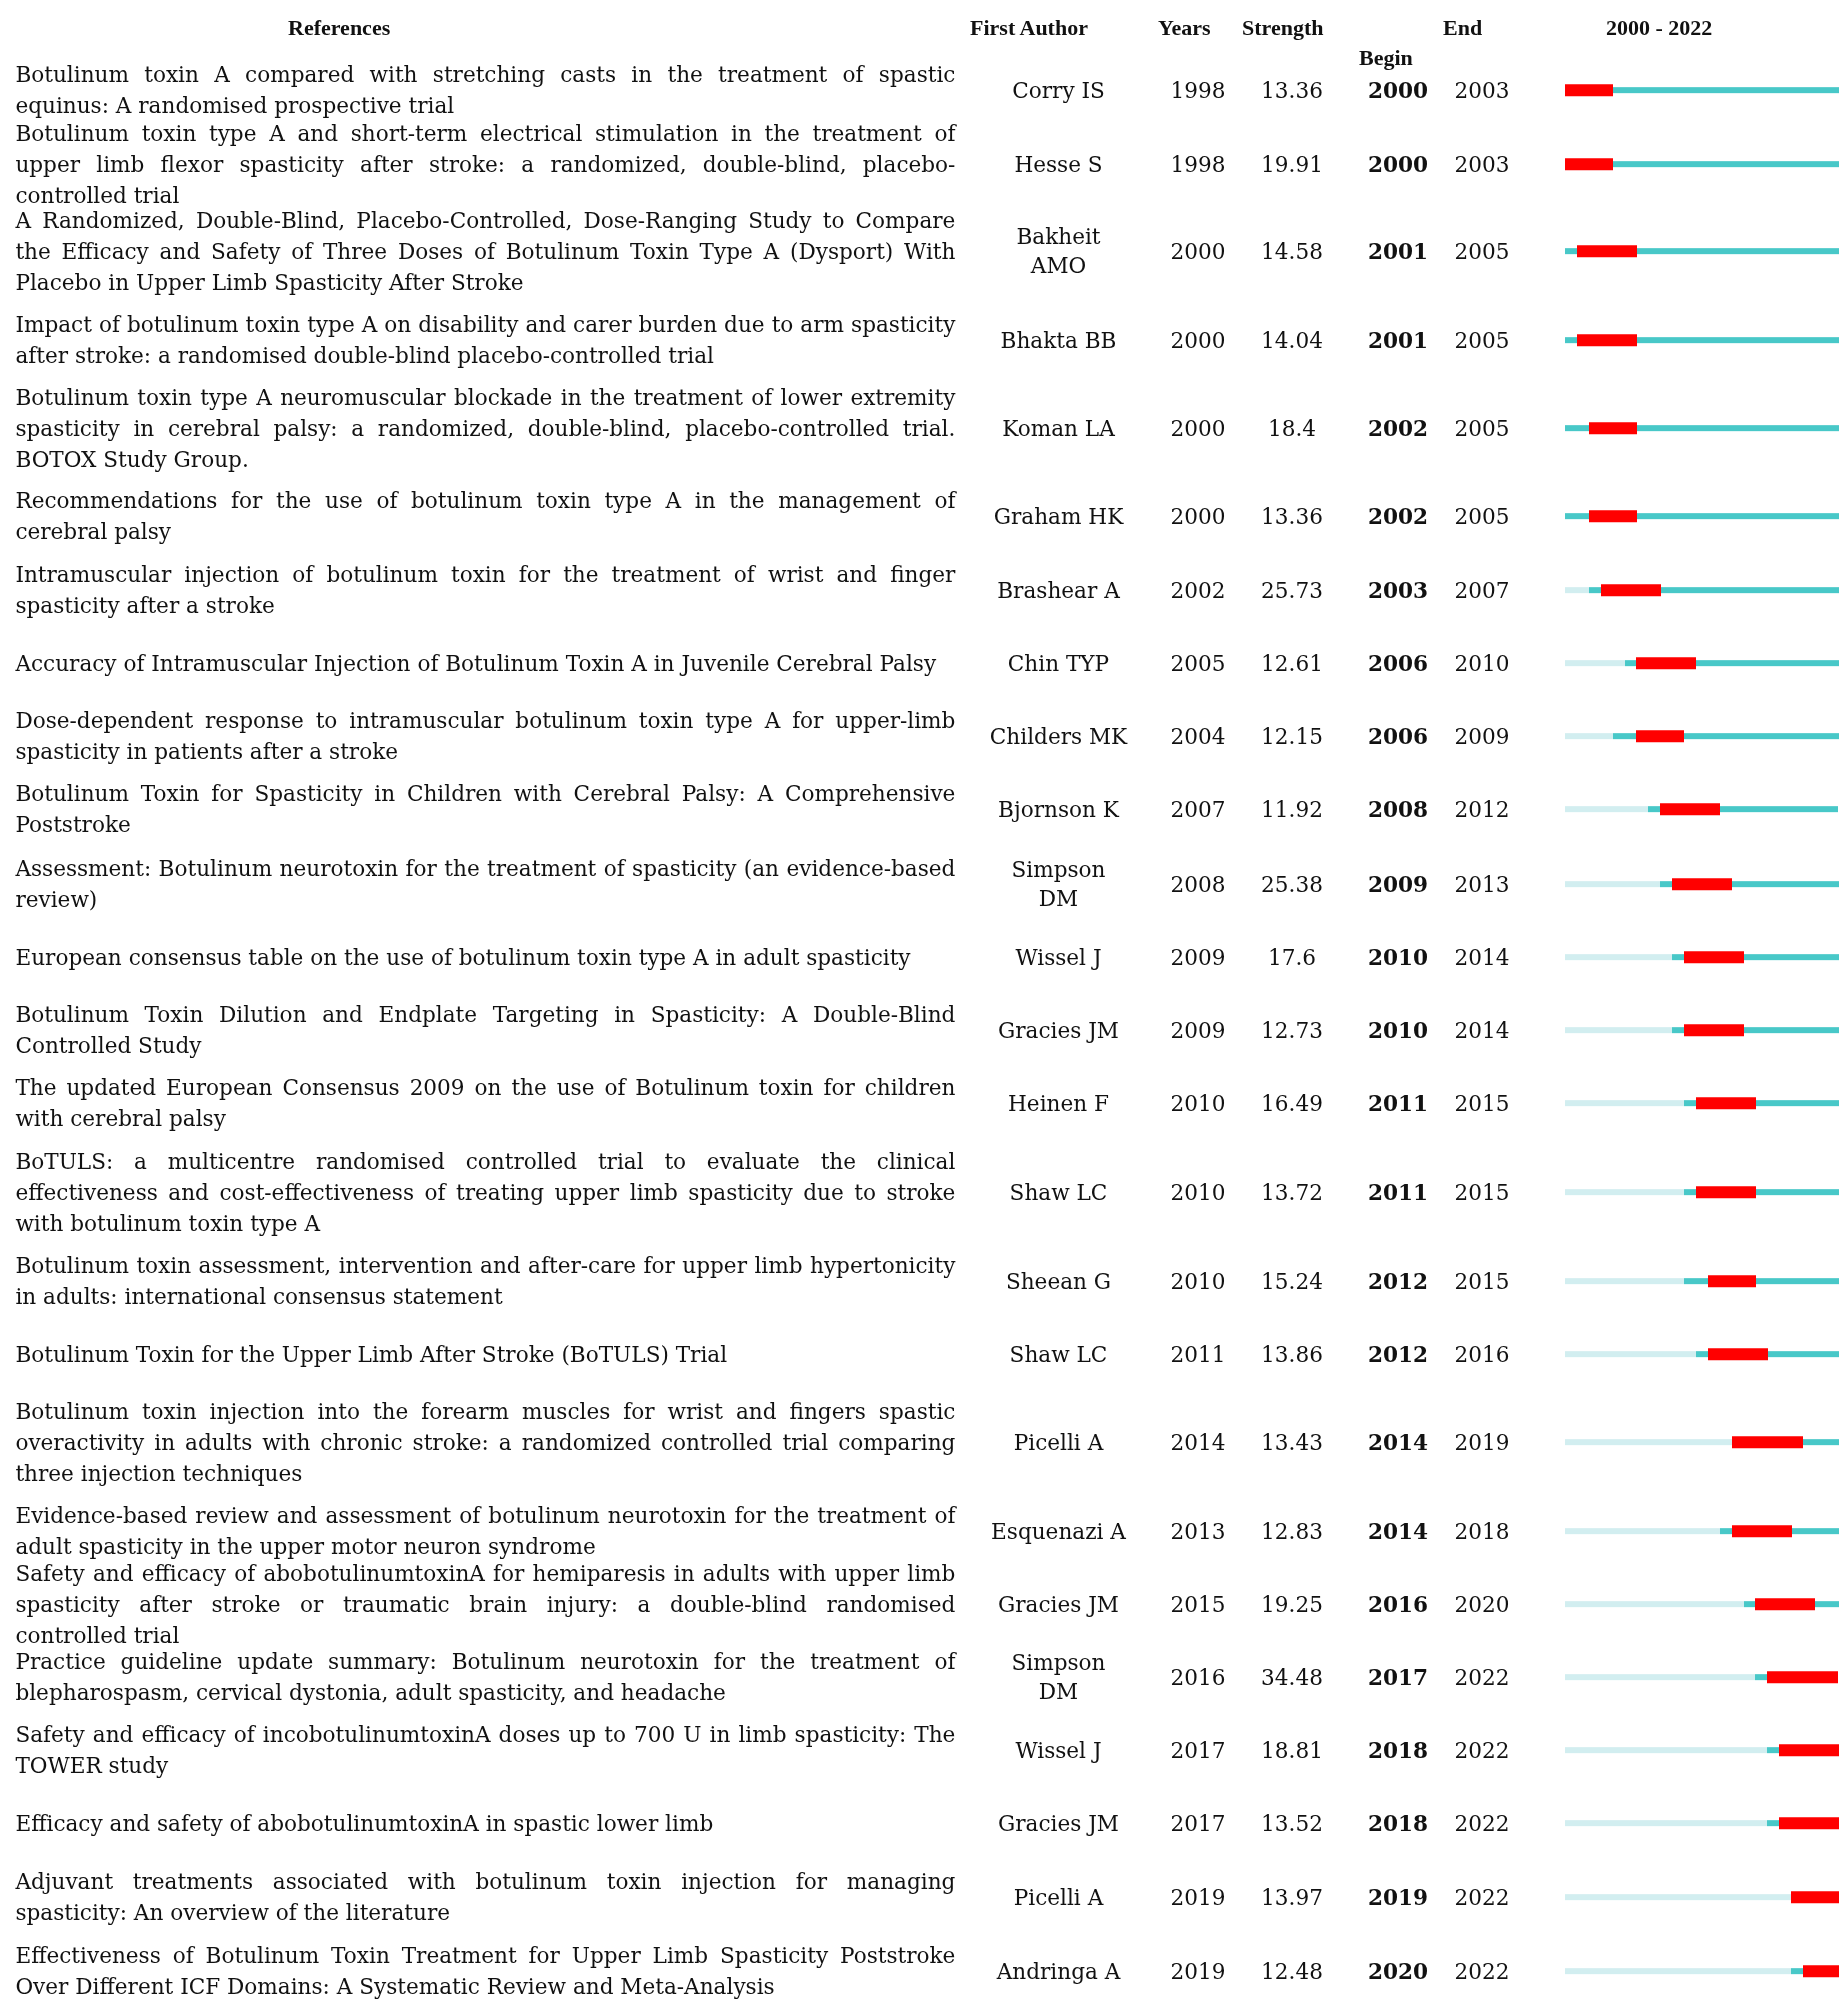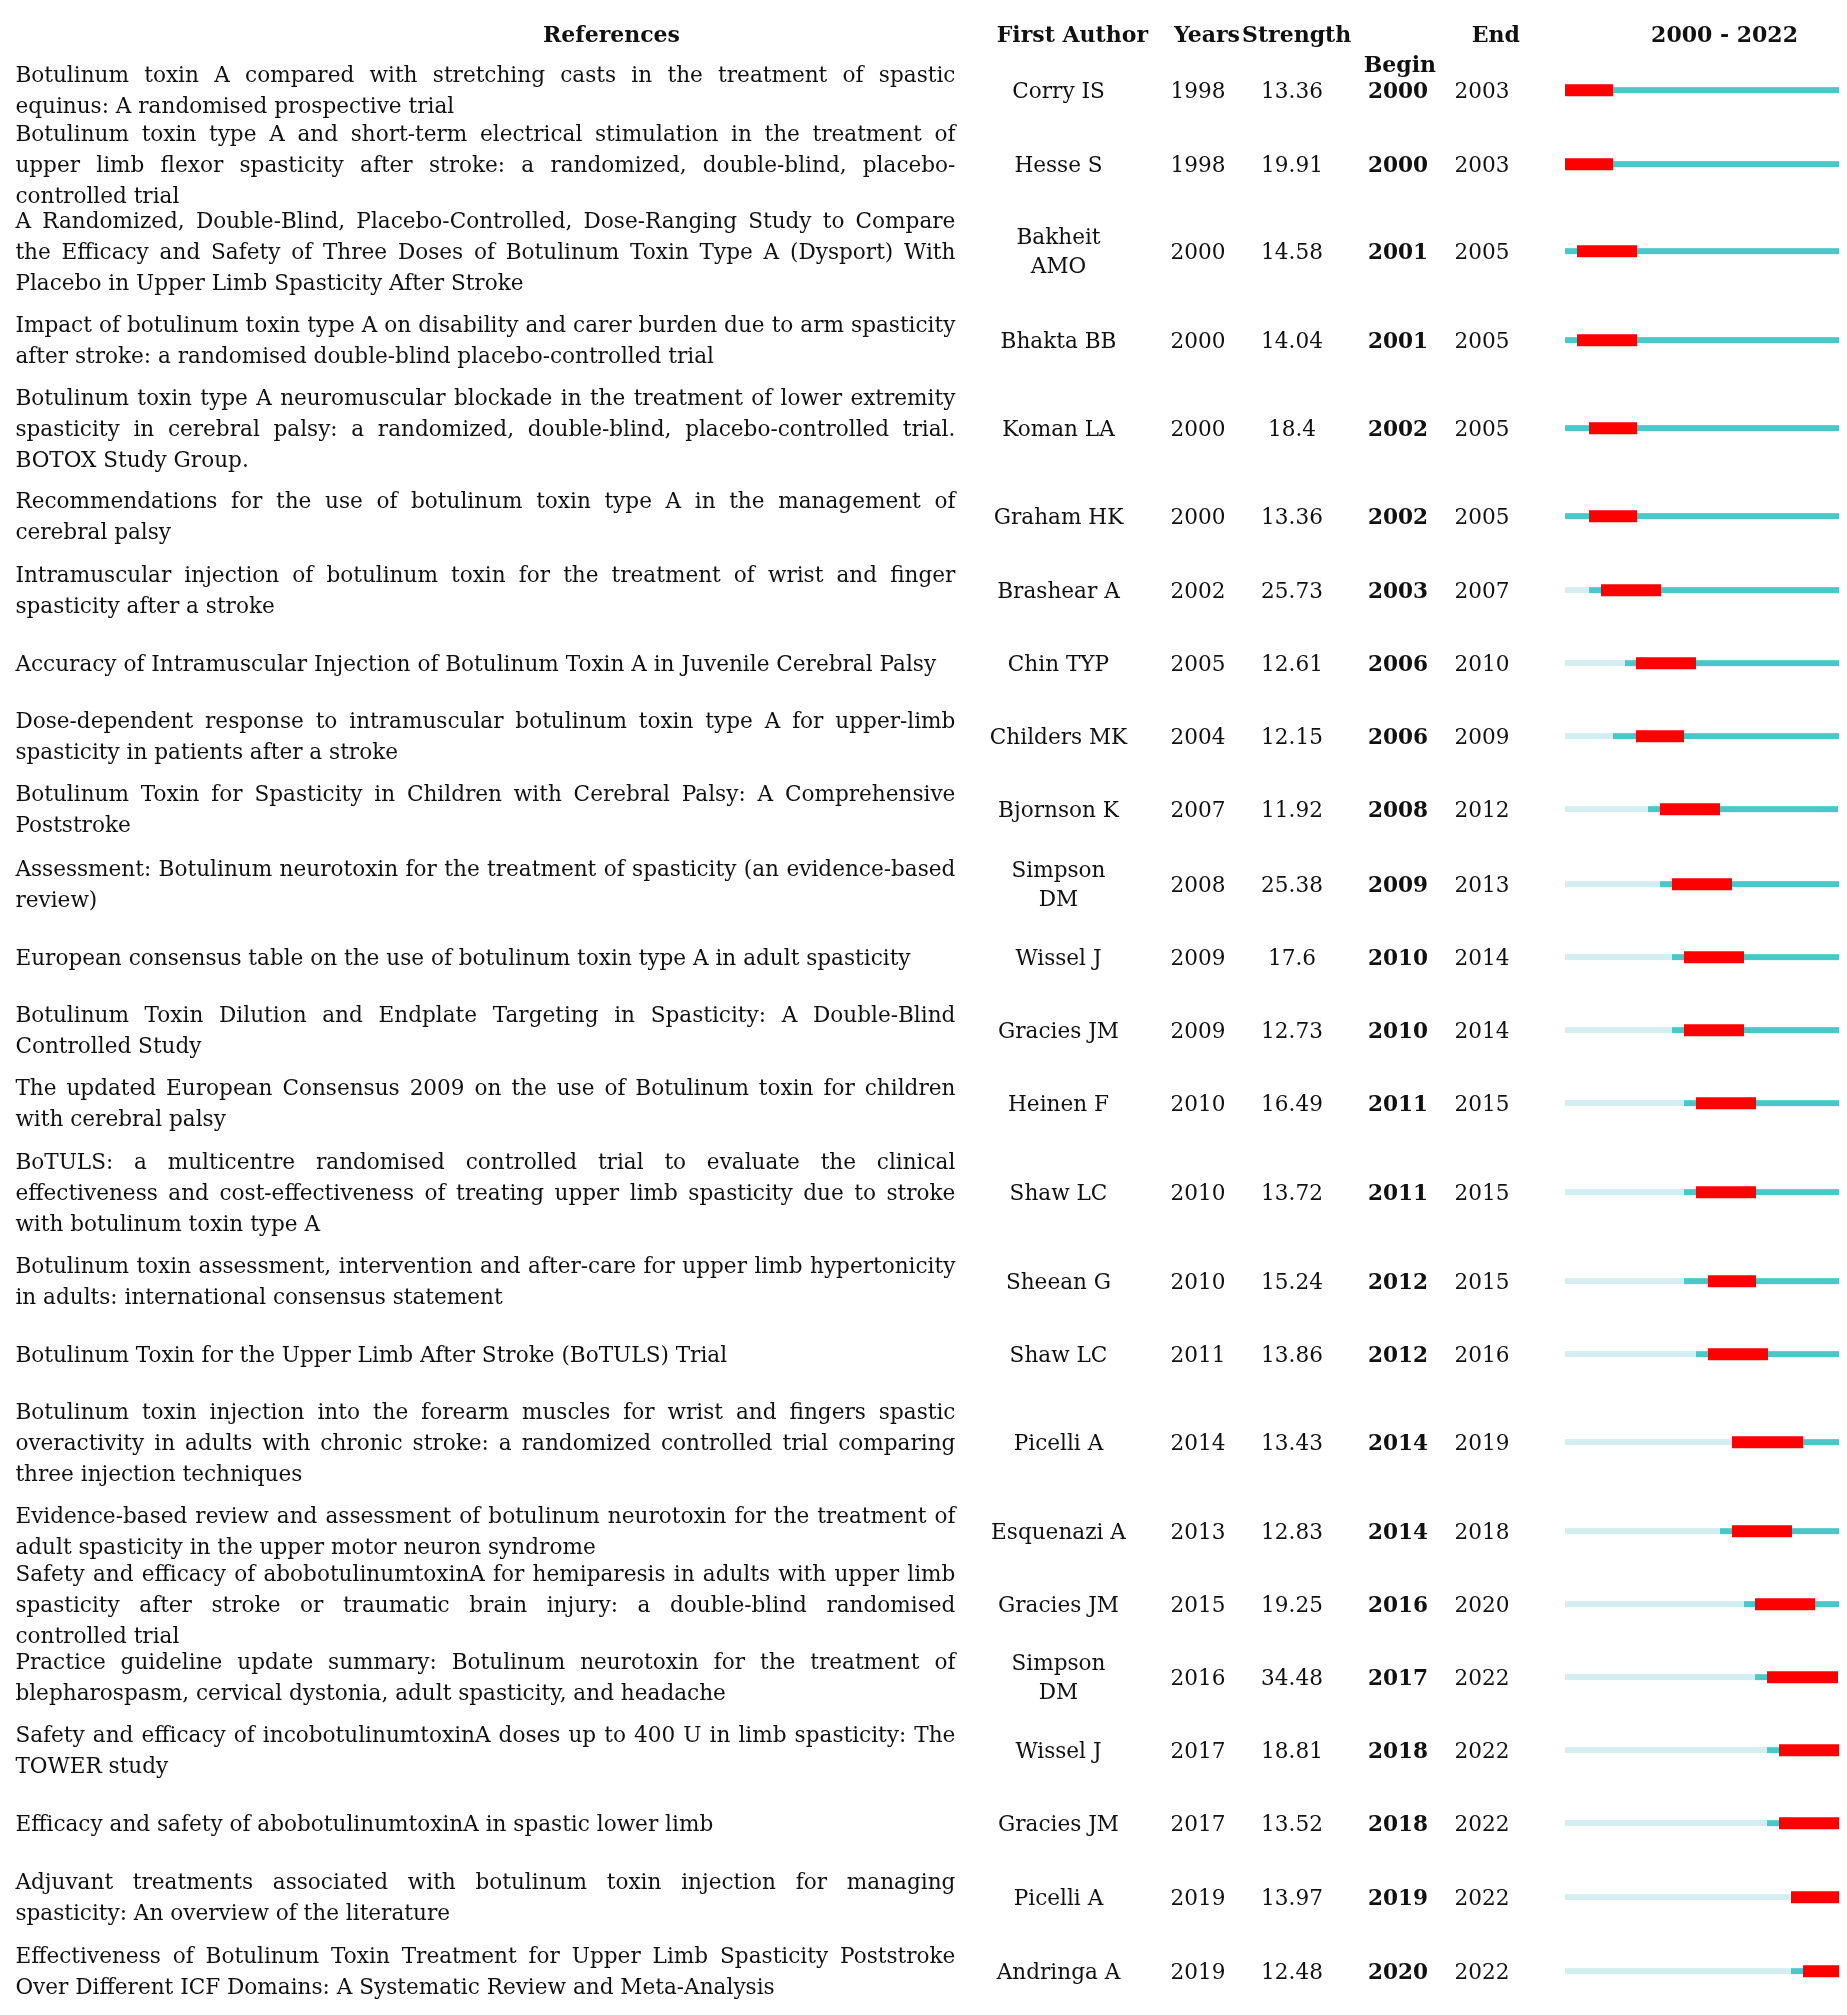--- a/index.html
+++ b/index.html
@@ -1,18 +1,18 @@
 <!DOCTYPE html>
 <html style="font-size:7.7px"><head>
 <meta charset="utf-8">
 <style>
   html, body { margin:0; padding:0; background:#ffffff; }
   body { width:1847px; height:2015px; position:relative; overflow:hidden;
          font-family:"DejaVu Serif","Liberation Serif",serif; color:#111; }
-  .hdr { position:absolute; top:20px; font-weight:bold; font-size:22px; line-height:29px; text-align:right; }
+  .hdr { position:absolute; top:13px; font-weight:bold; font-size:22px; line-height:29px; text-align:left;font-family:Liberation Serif, serif; }
   .row { position:absolute; left:0; width:1847px; }
   .ref { position:absolute; left:15.4px; width:940px; font-size:21.6px; line-height:31px;
          text-align:justify; transform:translateY(-50%); }
   .cell { position:absolute; font-size:21.6px; line-height:29px; text-align:center; transform:translateY(-50%); }
   .author { left:989px; width:139px; }
   .yr { left:1162px; width:72px; }
   .str { left:1249px; width:86px; }
   .begin { left:1362px; width:72px; font-weight:bold; }
   .end { left:1446px; width:72px; }
   .bar { position:absolute; left:1565px; width:274px; height:21px; transform:translateY(-50%); }
@@ -294,21 +294,21 @@
       <div class="cell str">34.48</div>
       <div class="cell begin">2017</div>
       <div class="cell end">2022</div>
       <div class="bar">
         <div class="seg light" style="left: 0px; width: 190px; background: rgb(210, 238, 240);"></div>
         <div class="seg dark" style="left: 190px; width: 83px; background: rgb(72, 200, 200);"></div>
         <div class="seg burst" style="left: 202px; width: 71px; background: rgb(255, 0, 0);"></div>
       </div>
     </div>
     <div class="row" style="top: 1750px;">
-      <div class="ref">Safety and efficacy of incobotulinumtoxinA doses up to 400 U in limb spasticity: The TOWER study</div>
+      <div class="ref">Safety and efficacy of incobotulinumtoxinA doses up to 700 U in limb spasticity: The TOWER study</div>
       <div class="cell author">Wissel J</div>
       <div class="cell yr">2017</div>
       <div class="cell str">18.81</div>
       <div class="cell begin">2018</div>
       <div class="cell end">2022</div>
       <div class="bar">
         <div class="seg light" style="left: 0px; width: 202px; background: rgb(210, 238, 240);"></div>
         <div class="seg dark" style="left: 202px; width: 71px; background: rgb(72, 200, 200);"></div>
         <div class="seg burst" style="left: 214px; width: 60px; background: rgb(255, 0, 0);"></div>
       </div>

